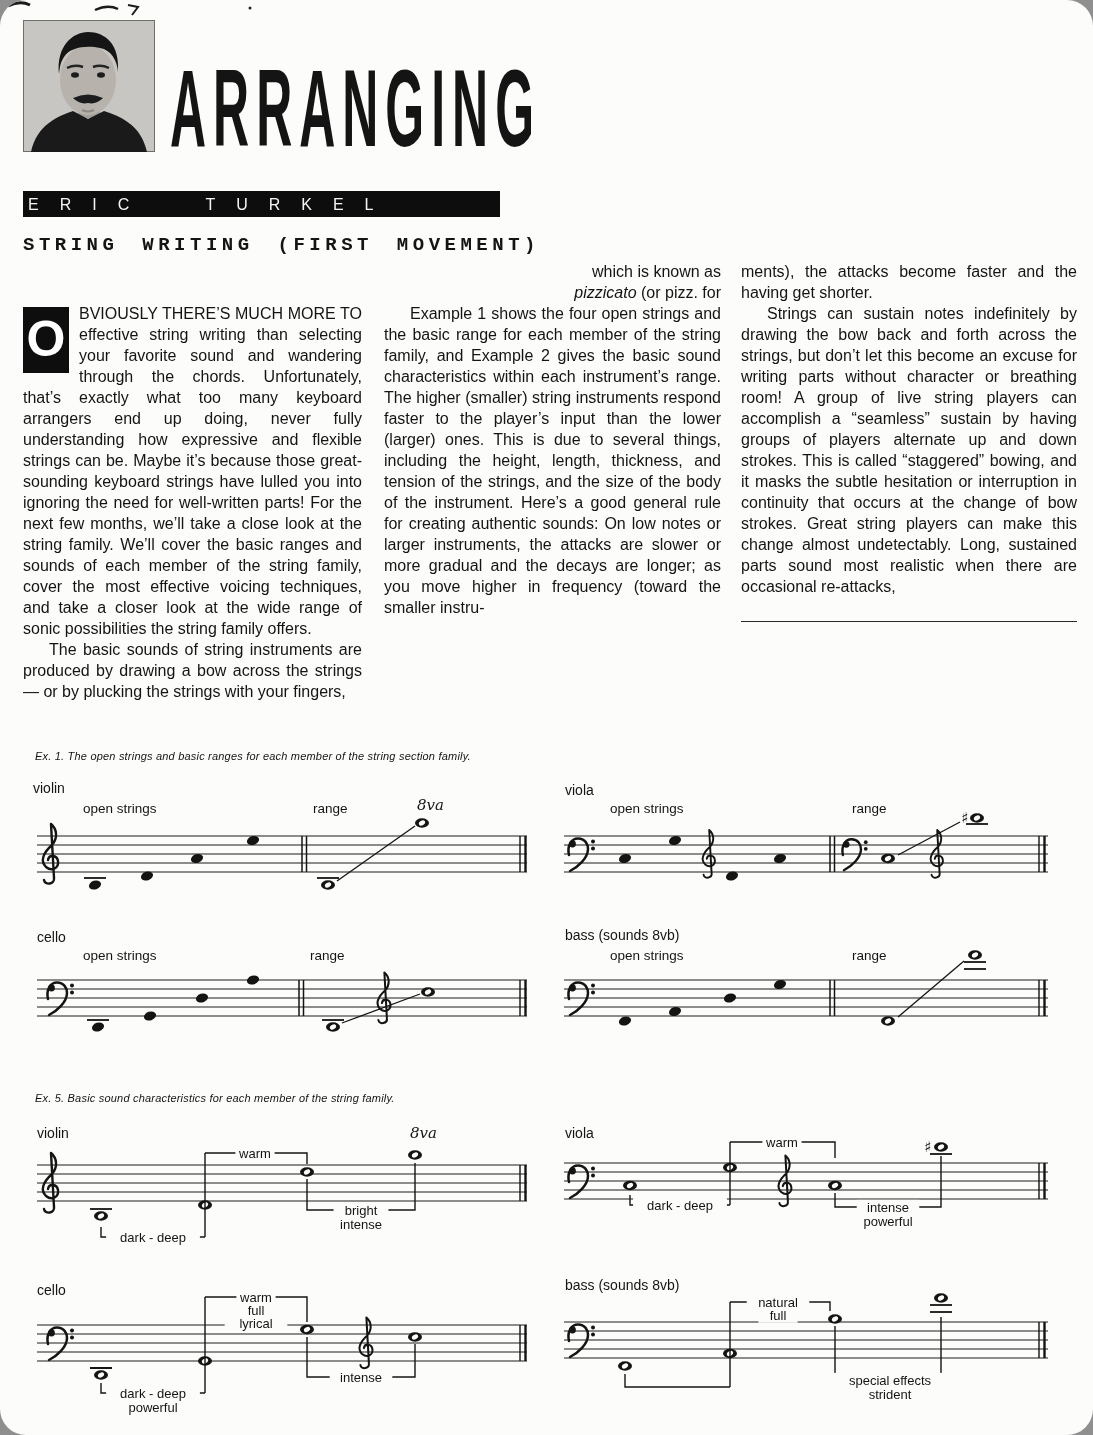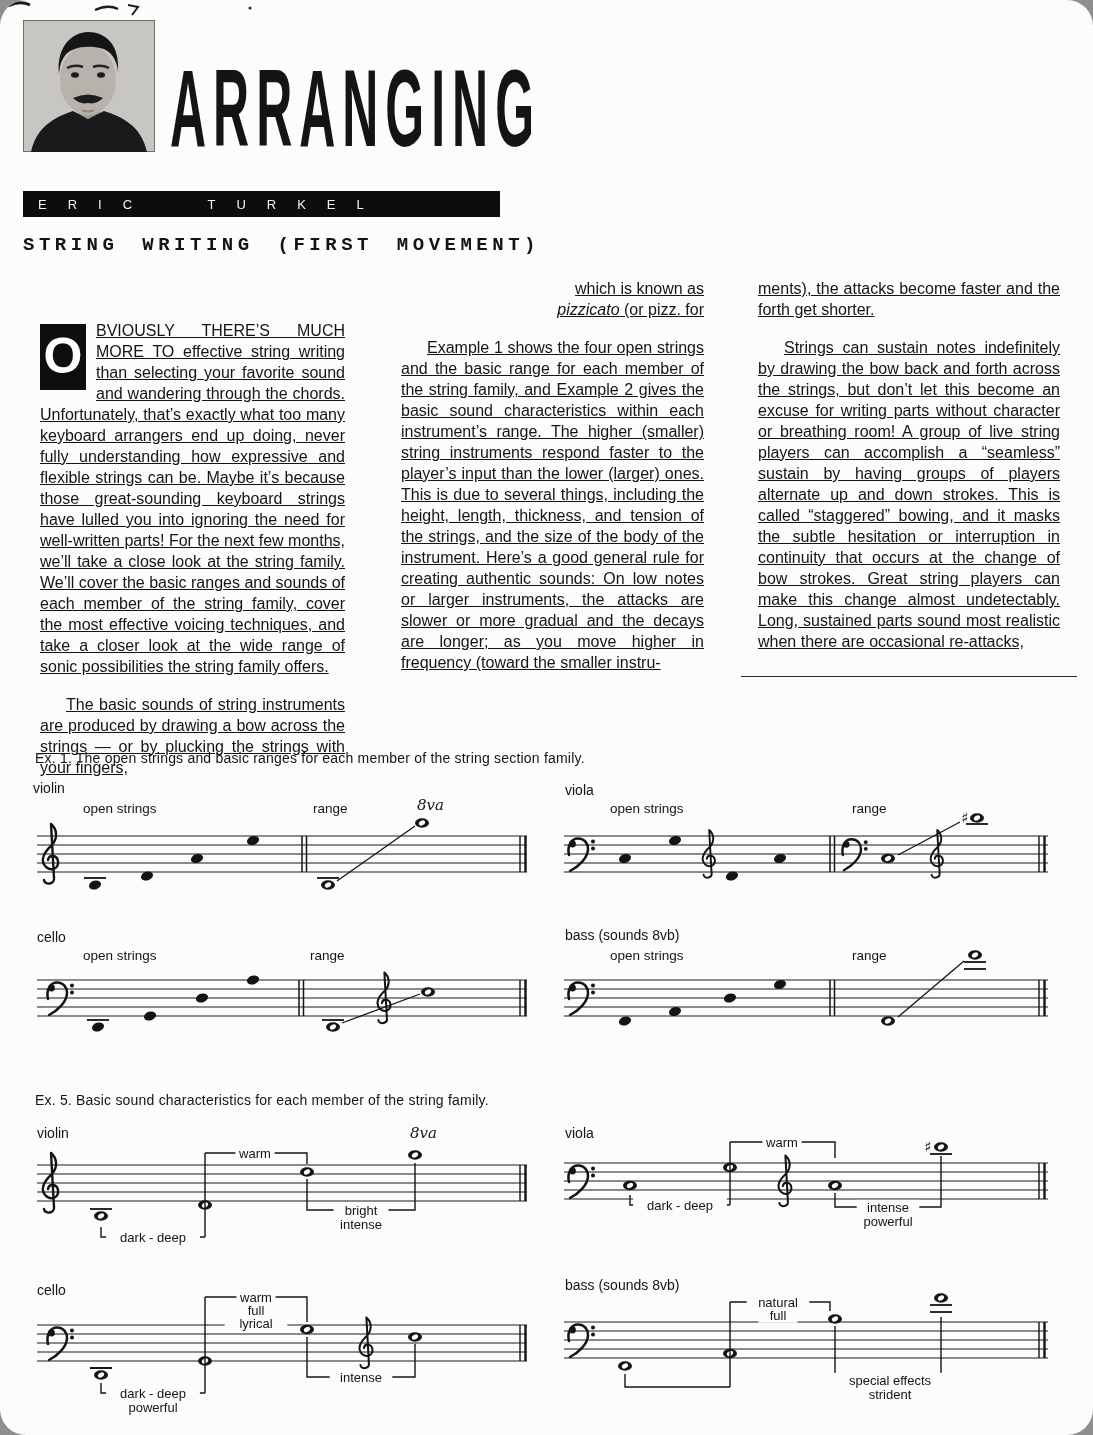--- a/index.html
+++ b/index.html
@@ -3,38 +3,38 @@
 <meta charset="utf-8">
 <style>
   html,body{margin:0;padding:0;background:#8f8f8f;}
   .page{position:relative;width:1093px;height:1435px;background:#fcfcfa;color:#141414;
         font-family:"Liberation Sans",sans-serif;overflow:hidden;border-radius:26px;}
   .scan-marks{position:absolute;left:0;top:0;}
   .author-photo{position:absolute;left:23px;top:20px;width:132px;height:132px;margin:0;}
   .masthead-title{position:absolute;left:170px;top:2px;font-size:64px;font-weight:bold;
         letter-spacing:9px;transform:scale(0.78,1.72);transform-origin:left top;white-space:nowrap;}
   .byline-bar{position:absolute;left:23px;top:191px;width:477px;height:26px;background:#0d0d0d;color:#f4f4f2;}
-  .byline-bar span{display:block;padding-left:15px;line-height:27px;font-size:13px;
+  .byline-bar span{display:block;padding-left:5px;line-height:27px;font-size:16px;
         letter-spacing:21px;word-spacing:30px;white-space:nowrap;font-weight:normal;}
   .article-title{position:absolute;left:23px;top:234px;margin:0;font-size:19px;font-weight:bold;
         letter-spacing:4.5px;word-spacing:8px;white-space:nowrap;font-family:Liberation Mono, monospace;}
   .col{position:absolute;top:261px;width:337px;font-size:16px;line-height:21px;text-align:justify;}
-  .col p{margin:17px;text-decoration:underline;}
+  .col p{margin:0;}
   .col1{left:23px;top:303px;width:339px;}
   .col2{left:384px;}
   .col3{left:741px;width:336px;}
   .indent{text-indent:26px;}
   .dropcap{float:left;width:46px;height:66px;background:#0e0e0e;color:#fefefe;font-size:50px;
         font-weight:bold;text-align:center;line-height:64px;margin:4px 10px 2px 0;}
   .runaround{text-align:right;}
   .runaround .rl{display:block;}
   .bio-rule{margin-top:24px;border-top:1.6px solid #2a2a2a;height:0;}
   .bio{margin-top:22px !important;font-style:italic;}
   .bio .up{font-style:normal;}
-  .ex-caption{position:absolute;left:35px;font-size:14px;letter-spacing:0.2px;}
+  .ex-caption{position:absolute;left:35px;font-style:italic;font-size:11px;letter-spacing:0.2px;}
   #ex1-caption{top:750px;}
   #ex2-caption{top:1092px;}
   .staff-block{position:absolute;}
 </style>
 </head>
 <body>
 
 <div class="page">
 
   <svg class="scan-marks" width="300" height="22" viewBox="0 0 300 22">
@@ -76,21 +76,21 @@
 
   <div class="col col2">
     <p class="runaround">
       <span class="rl">which is known as</span>
       <span class="rl"><i>pizzicato</i><span> (or pizz. for</span></span>
     </p>
     <p class="indent">Example 1 shows the four open strings and the basic range for each member of the string family, and Example 2 gives the basic sound characteristics within each instrument’s range. The higher (smaller) string instruments respond faster to the player’s input than the lower (larger) ones. This is due to several things, including the height, length, thickness, and tension of the strings, and the size of the body of the instrument. Here’s a good general rule for creating authentic sounds: On low notes or larger instruments, the attacks are slower or more gradual and the decays are longer; as you move higher in frequency (toward the smaller instru-</p>
   </div>
 
   <div class="col col3">
-    <p>ments), the attacks become faster and the forth get shorter.</p>
+    <p>ments), the attacks become faster and the having get shorter.</p>
     <p class="indent">Strings can sustain notes indefinitely by drawing the bow back and forth across the strings, but don’t let this become an excuse for writing parts without character or breathing room! A group of live string players can accomplish a “seamless” sustain by having groups of players alternate up and down strokes. This is called “staggered” bowing, and it masks the subtle hesitation or interruption in continuity that occurs at the change of bow strokes. Great string players can make this change almost undetectably. Long, sustained parts sound most realistic when there are occasional re-attacks,</p>
     <div class="bio-rule"></div>
   </div>
 
   <div class="ex-caption" id="ex1-caption">Ex. 1. The open strings and basic ranges for each member of the string section family.</div>
   <div class="ex-caption" id="ex2-caption">Ex. 5. Basic sound characteristics for each member of the string family.</div>
 
   <div id="examples-layer">
       <div class="staff-block" style="left: 25px; top: 778px;"><svg width="527" height="142">
           <line x1="12" y1="58" x2="502" y2="58" stroke="#1c1c1c" stroke-width="1.1"></line>

